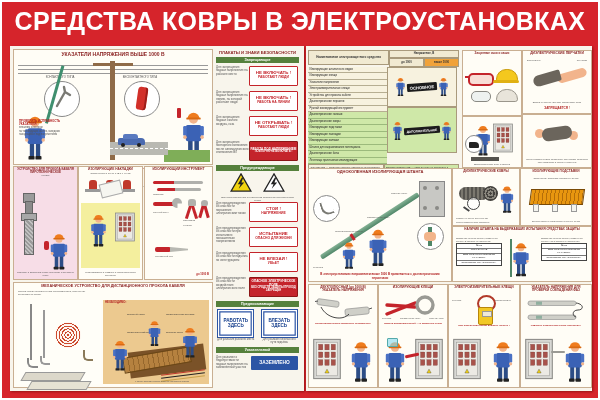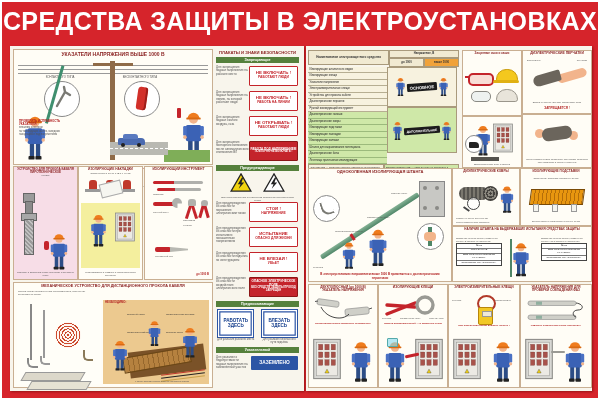--- a/index.html
+++ b/index.html
@@ -84,21 +84,21 @@
         <rect x="8" y="30" width="6" height="8"></rect>
           <rect x="17" y="30" width="6" height="8"></rect>
           <rect x="26" y="30" width="6" height="8"></rect>
       </g>
       <path d="M17,49 l3,-5.5 l3,5.5 z" fill="#f4d314" stroke="#333" stroke-width="0.5"></path>
     </symbol>
   </defs>
 </svg>
 
 <div class="stage">
-  <div class="title">СРЕДСТВА ЗАЩИТЫ В ЭЛЕКТРОУСТАНОВКАХ</div>
+  <div class="title">СРЕДСТВА КОВРЫ В ЭЛЕКТРОУСТАНОВКАХ</div>
 
   <div class="sheet" id="sheetL">
 
     <div class="panel" style="left:3px;top:3px;width:198px;height:114px">
       <div class="pt" style="font-size:5px;margin-top:2px">УКАЗАТЕЛИ НАПРЯЖЕНИЯ ВЫШЕ 1000 В</div>
       <div class="wire" style="top:15px"></div>
       <div class="wire" style="top:19px"></div>
       <div class="wire" style="top:23px"></div>
       <div class="abs" style="left:96px;top:11px;width:5px;height:99px;background:#8f6b48"></div>
       <div class="abs" style="left:79px;top:13px;width:40px;height:3px;background:#8f6b48"></div>

